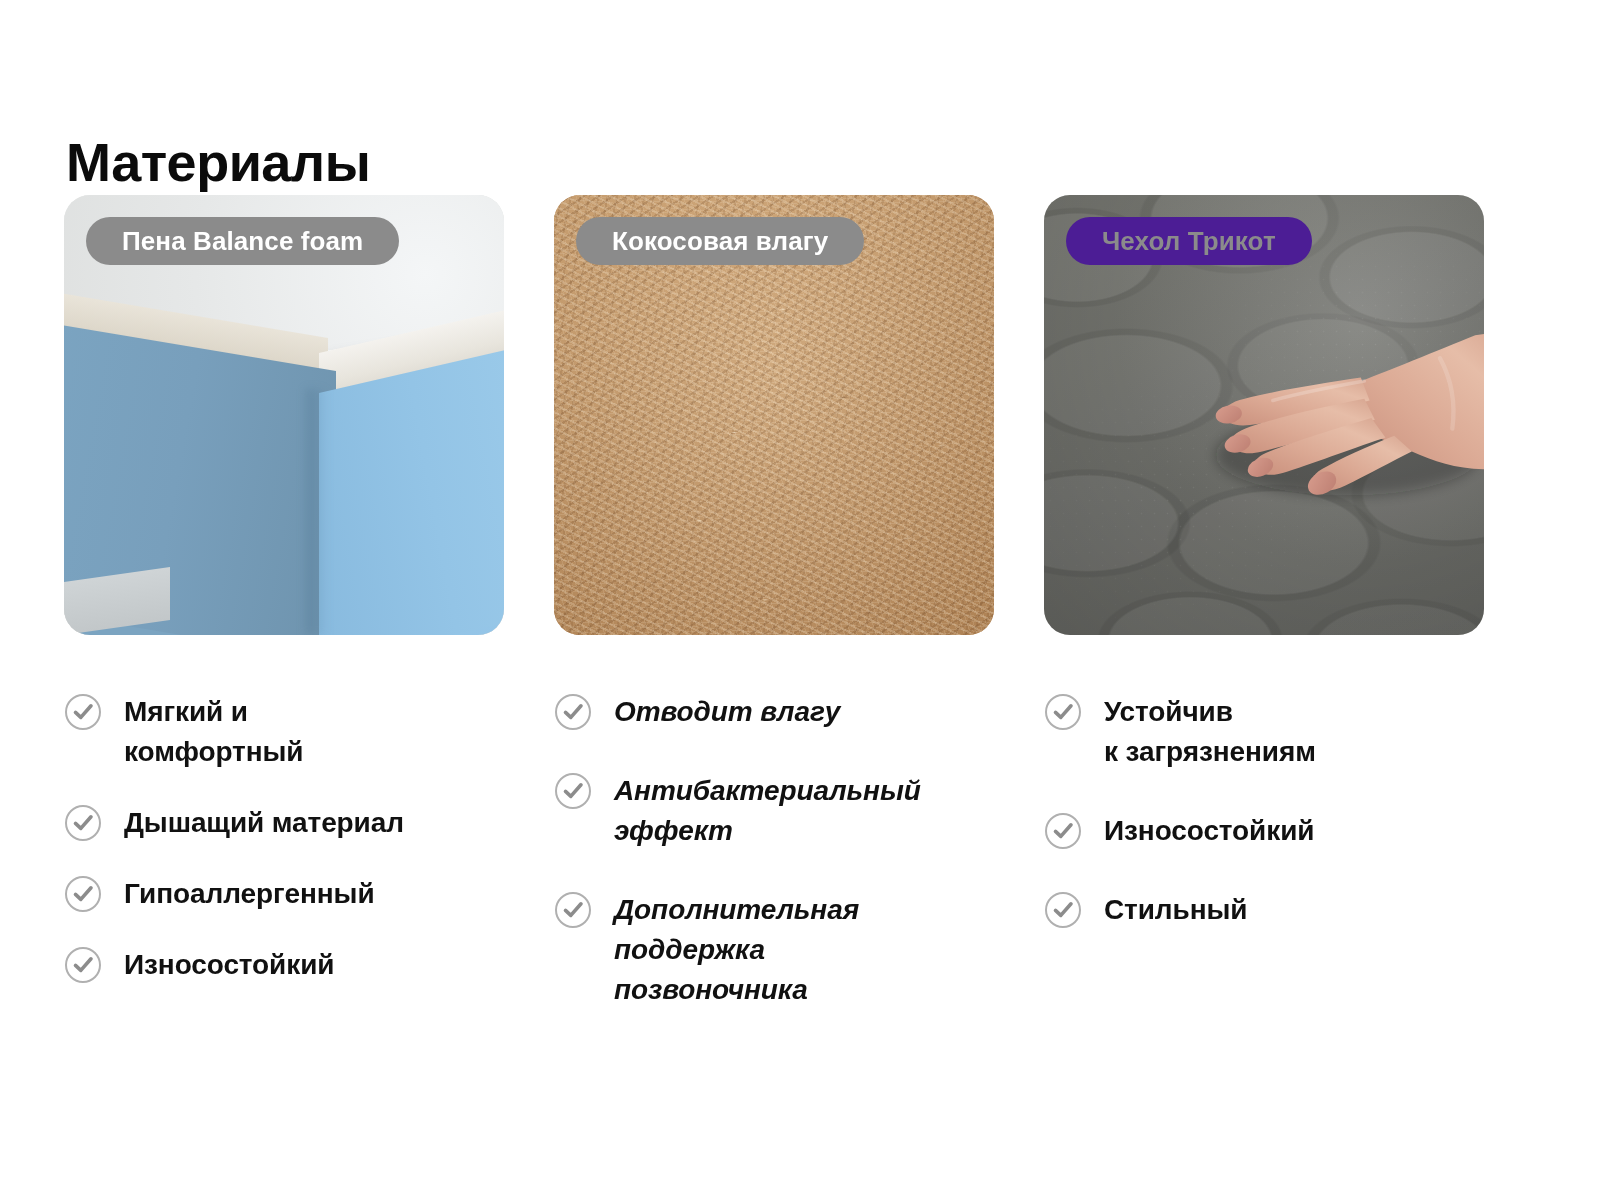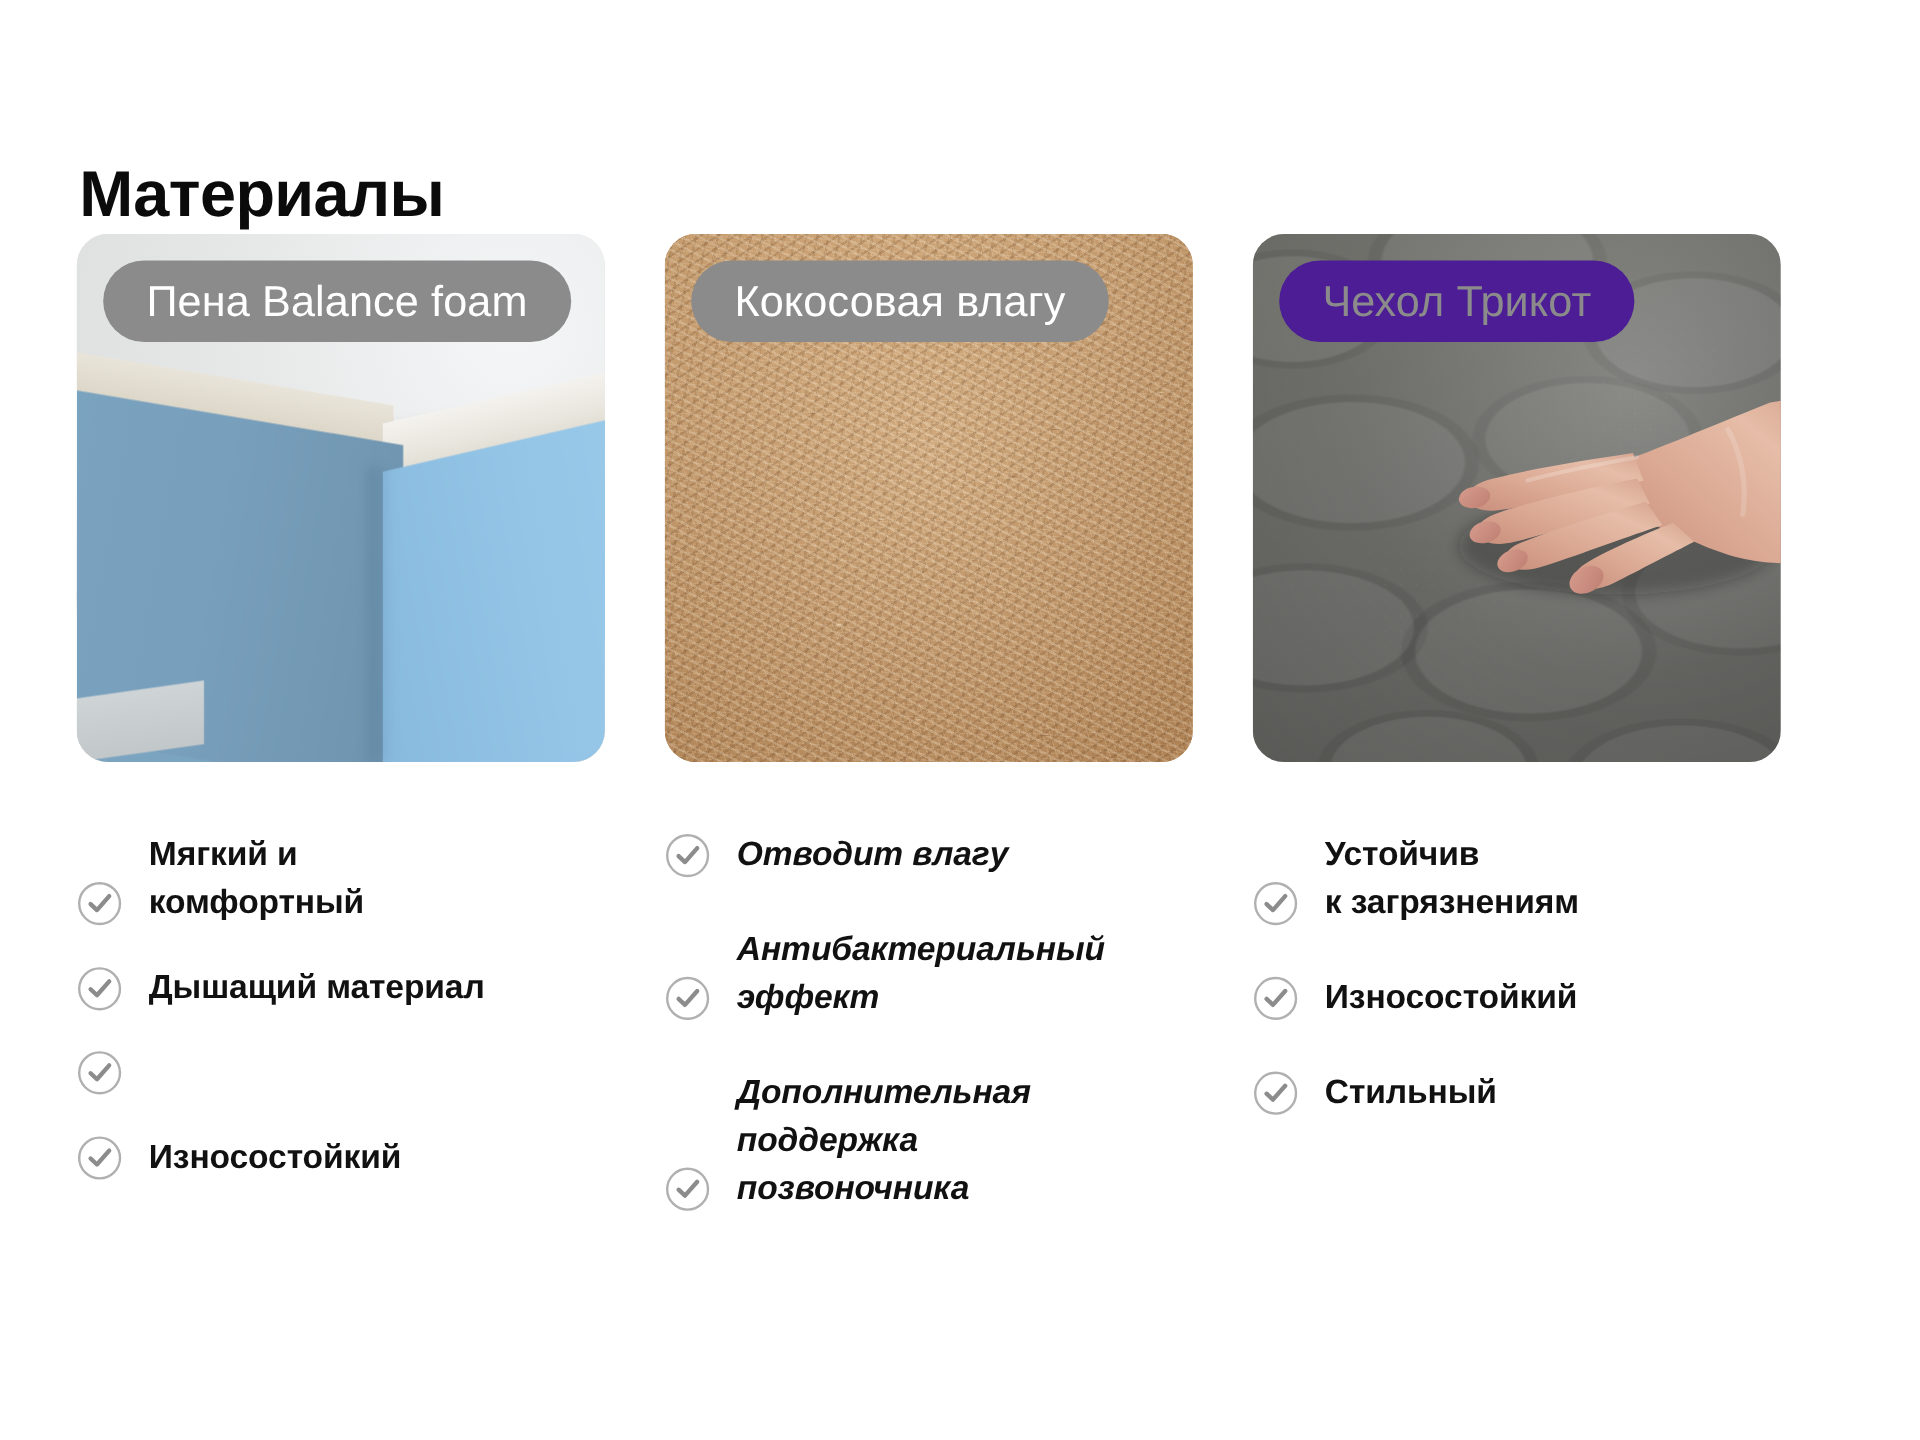--- a/index.html
+++ b/index.html
@@ -58,27 +58,27 @@
     height: 440px;
     border-radius: 26px;
     overflow: hidden;
     background: #e4e4e2;
   }
 
   .badge {
     position: absolute;
     left: 22px;
     top: 22px;
-    height: 68px;
+    height: 48px;
     display: flex;
     align-items: center;
     padding: 0 36px;
     border-radius: 40px;
-    font-size: 36px;
-    font-weight: normal;
+    font-size: 26px;
+    font-weight: bold;
     white-space: nowrap;
     z-index: 5;
     letter-spacing: 0.1px;
   }
   .badge-grey {
     background: #8b8b8b;
     color: #ffffff;
   }
   .badge-white {
     background: #4c1d95;
@@ -271,21 +271,21 @@
   .hand svg { width: 100%; height: 100%; display: block; }
 
   
   .features {
     margin-top: 56px;
     display: flex;
     flex-direction: column;
   }
   .feature {
     display: flex;
-    align-items: flex-end;
+    align-items: flex-start;
     margin-bottom: 34px;
   }
   .feature:last-child { margin-bottom: 0; }
 
   .check-icon {
     flex: 0 0 auto;
     width: 38px;
     height: 38px;
     margin-top: 2px;
     margin-right: 22px;
@@ -353,20 +353,21 @@
           </span>
           <span class="feature-text">Дышащий материал</span>
         </div>
         <div class="feature">
           <span class="check-icon">
             <svg viewBox="0 0 38 38">
                 <circle cx="19" cy="19" r="17" fill="none" stroke="#b0b0b0" stroke-width="2"></circle>
                 <path d="M11.5 19.4 L16.8 24.4 L27 12.8" fill="none" stroke="#8c8c8c" stroke-width="3.6" stroke-linecap="round" stroke-linejoin="round"></path>
               </svg>
           </span>
+          <span class="feature-text">Гипоаллергенный</span>
         </div>
         <div class="feature">
           <span class="check-icon">
             <svg viewBox="0 0 38 38">
                 <circle cx="19" cy="19" r="17" fill="none" stroke="#b0b0b0" stroke-width="2"></circle>
                 <path d="M11.5 19.4 L16.8 24.4 L27 12.8" fill="none" stroke="#8c8c8c" stroke-width="3.6" stroke-linecap="round" stroke-linejoin="round"></path>
               </svg>
           </span>
           <span class="feature-text">Износостойкий</span>
         </div>

